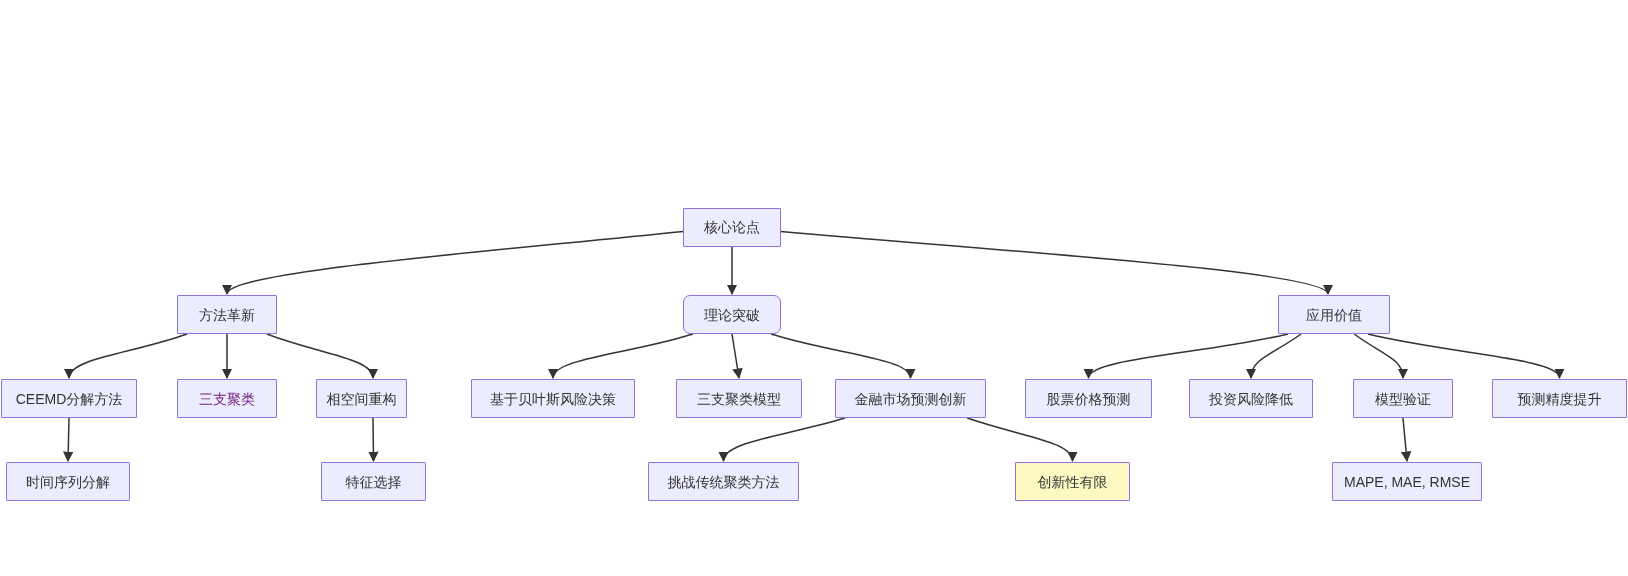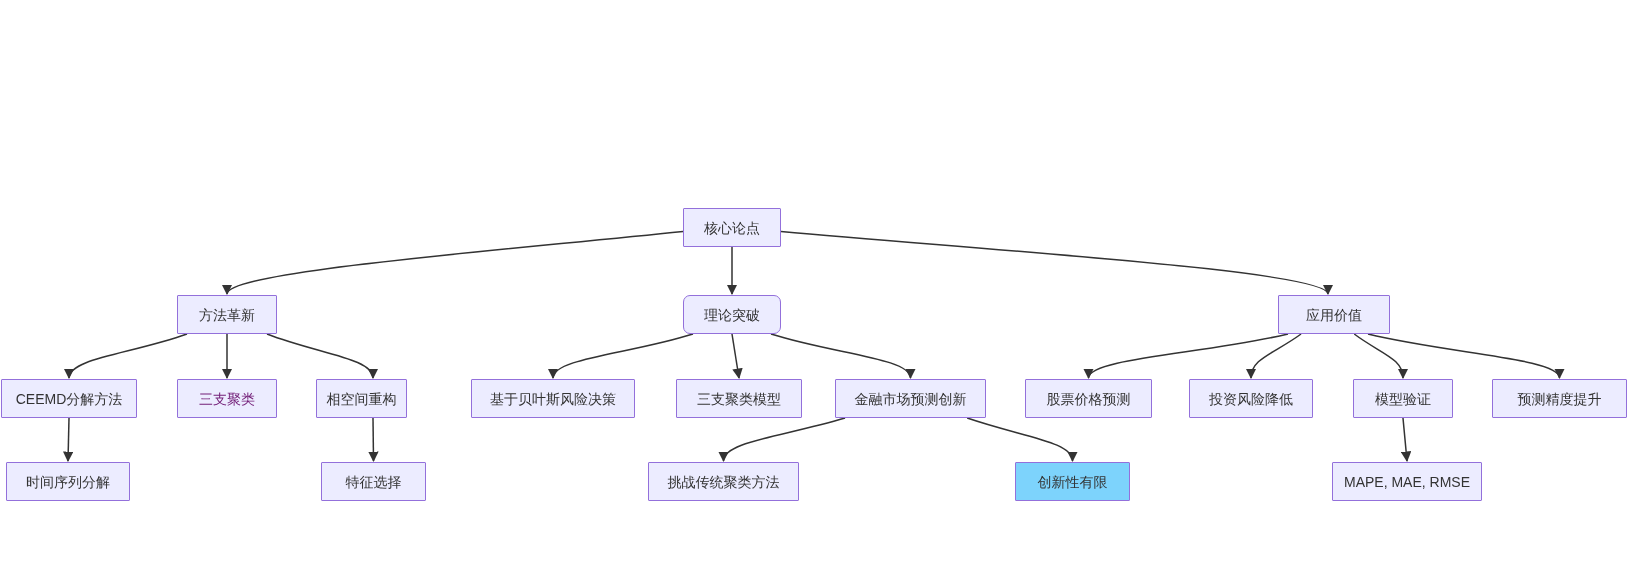--- a/index.html
+++ b/index.html
@@ -65,21 +65,21 @@
         <path class="edge-path" d="M 1354.25 334 C 1380.5 353.8, 1403 358.2, 1403 378" stroke="#333333" marker-end="url(#arrowhead)"></path>
         <path class="edge-path" d="M 1368 334 C 1449.025 353.8, 1559.5 358.2, 1559.5 378" stroke="#333333" marker-end="url(#arrowhead)"></path>
         <path class="edge-path" d="M 69 418 L 68 461" stroke="#333333" marker-end="url(#arrowhead)"></path>
         <path class="edge-path" d="M 373 418 L 373.5 461" stroke="#333333" marker-end="url(#arrowhead)"></path>
         <path class="edge-path" d="M 845.05 418 C 779.5999999999999 437.35, 723.5 441.65, 723.5 461" stroke="#333333" marker-end="url(#arrowhead)"></path>
         <path class="edge-path" d="M 967.2 418 C 1023.9000000000001 437.35, 1072.5 441.65, 1072.5 461" stroke="#333333" marker-end="url(#arrowhead)"></path>
         <path class="edge-path" d="M 1403 418 L 1407 461" stroke="#333333" marker-end="url(#arrowhead)"></path>
       </g>
   </svg>
   <div id="nodes">
-      <div class="node" style="left: 683px; top: 208px; width: 98px; height: 39px; background: rgb(236, 236, 255); border-color: rgb(147, 112, 219); color: rgb(51, 51, 51);">
+      <div class="node" style="left: 683px; top: 208px; width: 98px; height: 39px; background: rgb(236, 236, 255); border-color: rgb(147, 112, 219); color: rgb(51, 51, 51); font-family: Liberation Mono, monospace;">
         <span>核心论点</span>
       </div>
       <div class="node" style="left: 177px; top: 295px; width: 100px; height: 39px; background: rgb(236, 236, 255); border-color: rgb(147, 112, 219); color: rgb(51, 51, 51);">
         <span>方法革新</span>
       </div>
       <div class="node" style="left: 683px; top: 295px; width: 98px; height: 39px; background: rgb(236, 236, 255); border-color: rgb(147, 112, 219); color: rgb(51, 51, 51); border-radius: 7px;">
         <span>理论突破</span>
       </div>
       <div class="node" style="left: 1278px; top: 295px; width: 112px; height: 39px; background: rgb(236, 236, 255); border-color: rgb(147, 112, 219); color: rgb(51, 51, 51);">
         <span>应用价值</span>
@@ -116,20 +116,20 @@
       </div>
       <div class="node" style="left: 6px; top: 462px; width: 124px; height: 39px; background: rgb(236, 236, 255); border-color: rgb(147, 112, 219); color: rgb(51, 51, 51);">
         <span>时间序列分解</span>
       </div>
       <div class="node" style="left: 321px; top: 462px; width: 105px; height: 39px; background: rgb(236, 236, 255); border-color: rgb(147, 112, 219); color: rgb(51, 51, 51);">
         <span>特征选择</span>
       </div>
       <div class="node" style="left: 648px; top: 462px; width: 151px; height: 39px; background: rgb(236, 236, 255); border-color: rgb(147, 112, 219); color: rgb(51, 51, 51);">
         <span>挑战传统聚类方法</span>
       </div>
-      <div class="node" style="left: 1015px; top: 462px; width: 115px; height: 39px; background: #7dd3fc; border-color: rgb(147, 112, 219); color: rgb(51, 51, 51);">
+      <div class="node" style="left: 1015px; top: 462px; width: 115px; height: 39px; background: #fef9c3; border-color: rgb(147, 112, 219); color: rgb(51, 51, 51);">
         <span>创新性有限</span>
       </div>
       <div class="node" style="left: 1332px; top: 462px; width: 150px; height: 39px; background: rgb(236, 236, 255); border-color: rgb(147, 112, 219); color: rgb(51, 51, 51);">
         <span>MAPE, MAE, RMSE</span>
       </div>
     </div>
 </div>
 
 </body></html>

